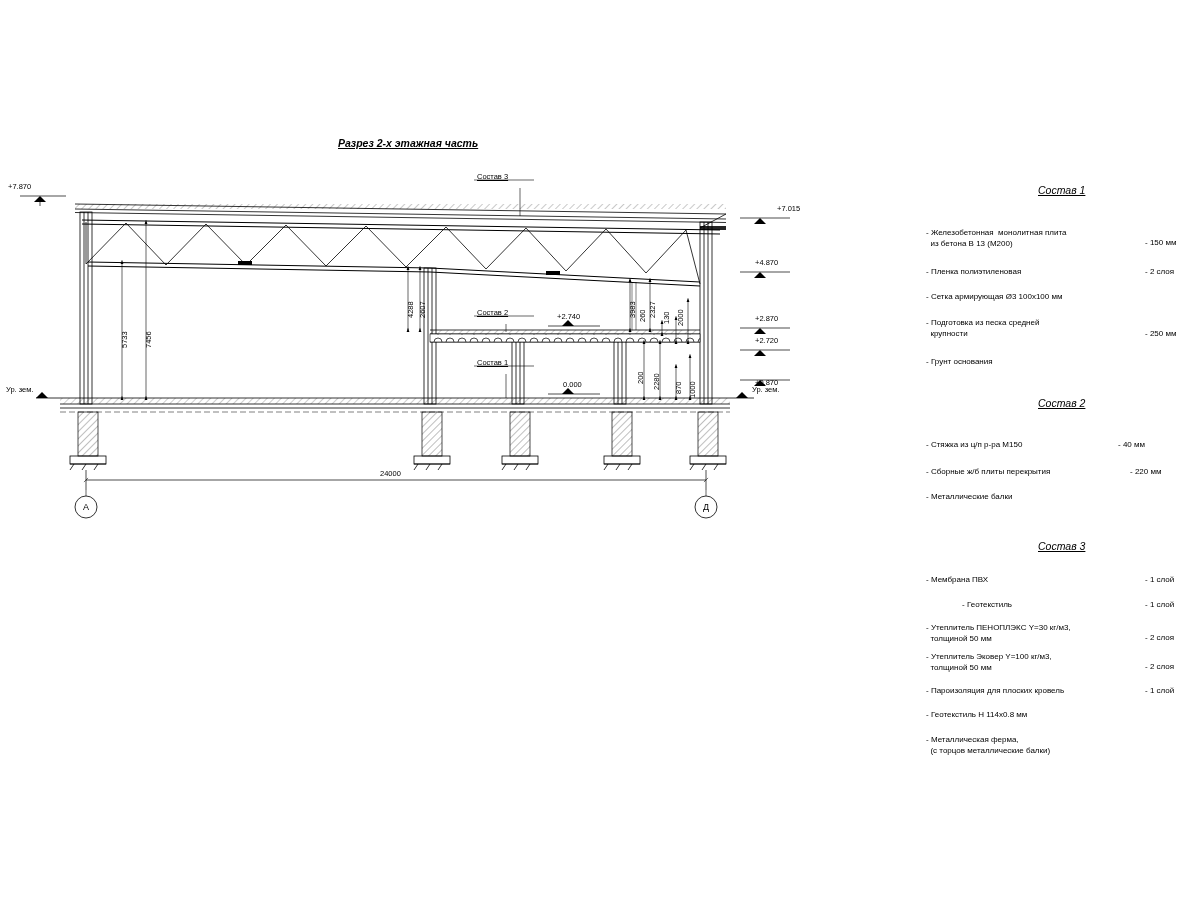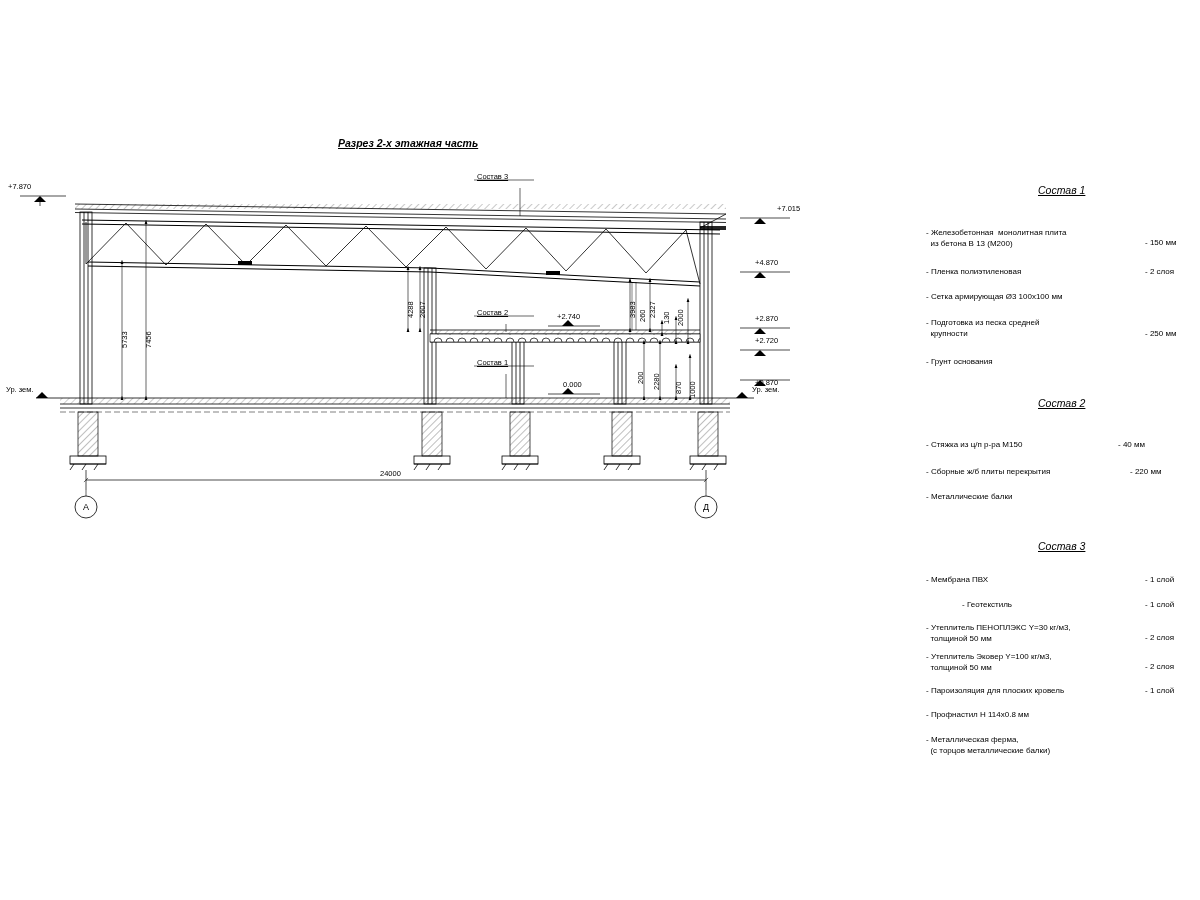--- a/index.html
+++ b/index.html
@@ -379,20 +379,20 @@
   толщиной 50 мм</div>
   <div class="spec-val" style="left:1145px; top:633px;">- 2 слоя</div>
 
   <div class="spec-row" style="left:926px; top:652px; white-space:pre;">- Утеплитель Эковер Y=100 кг/м3,
   толщиной 50 мм</div>
   <div class="spec-val" style="left:1145px; top:662px;">- 2 слоя</div>
 
   <div class="spec-row" style="left:926px; top:686px; white-space:pre;">- Пароизоляция для плоских кровель</div>
   <div class="spec-val" style="left:1145px; top:686px;">- 1 слой</div>
 
-  <div class="spec-row" style="left:926px; top:710px; white-space:pre;">- Профнастил Н 114х0.8 мм</div>
+  <div class="spec-row" style="left:926px; top:710px; white-space:pre;">- Геотекстиль Н 114х0.8 мм</div>
   <div class="spec-val" style="left:1145px; top:710px;"></div>
 
   <div class="spec-row" style="left:926px; top:735px; white-space:pre;">- Металлическая ферма,
   (с торцов металлические балки)</div>
   <div class="spec-val" style="left:1145px; top:735px;"></div>
 
 </div>
 
 </body></html>

